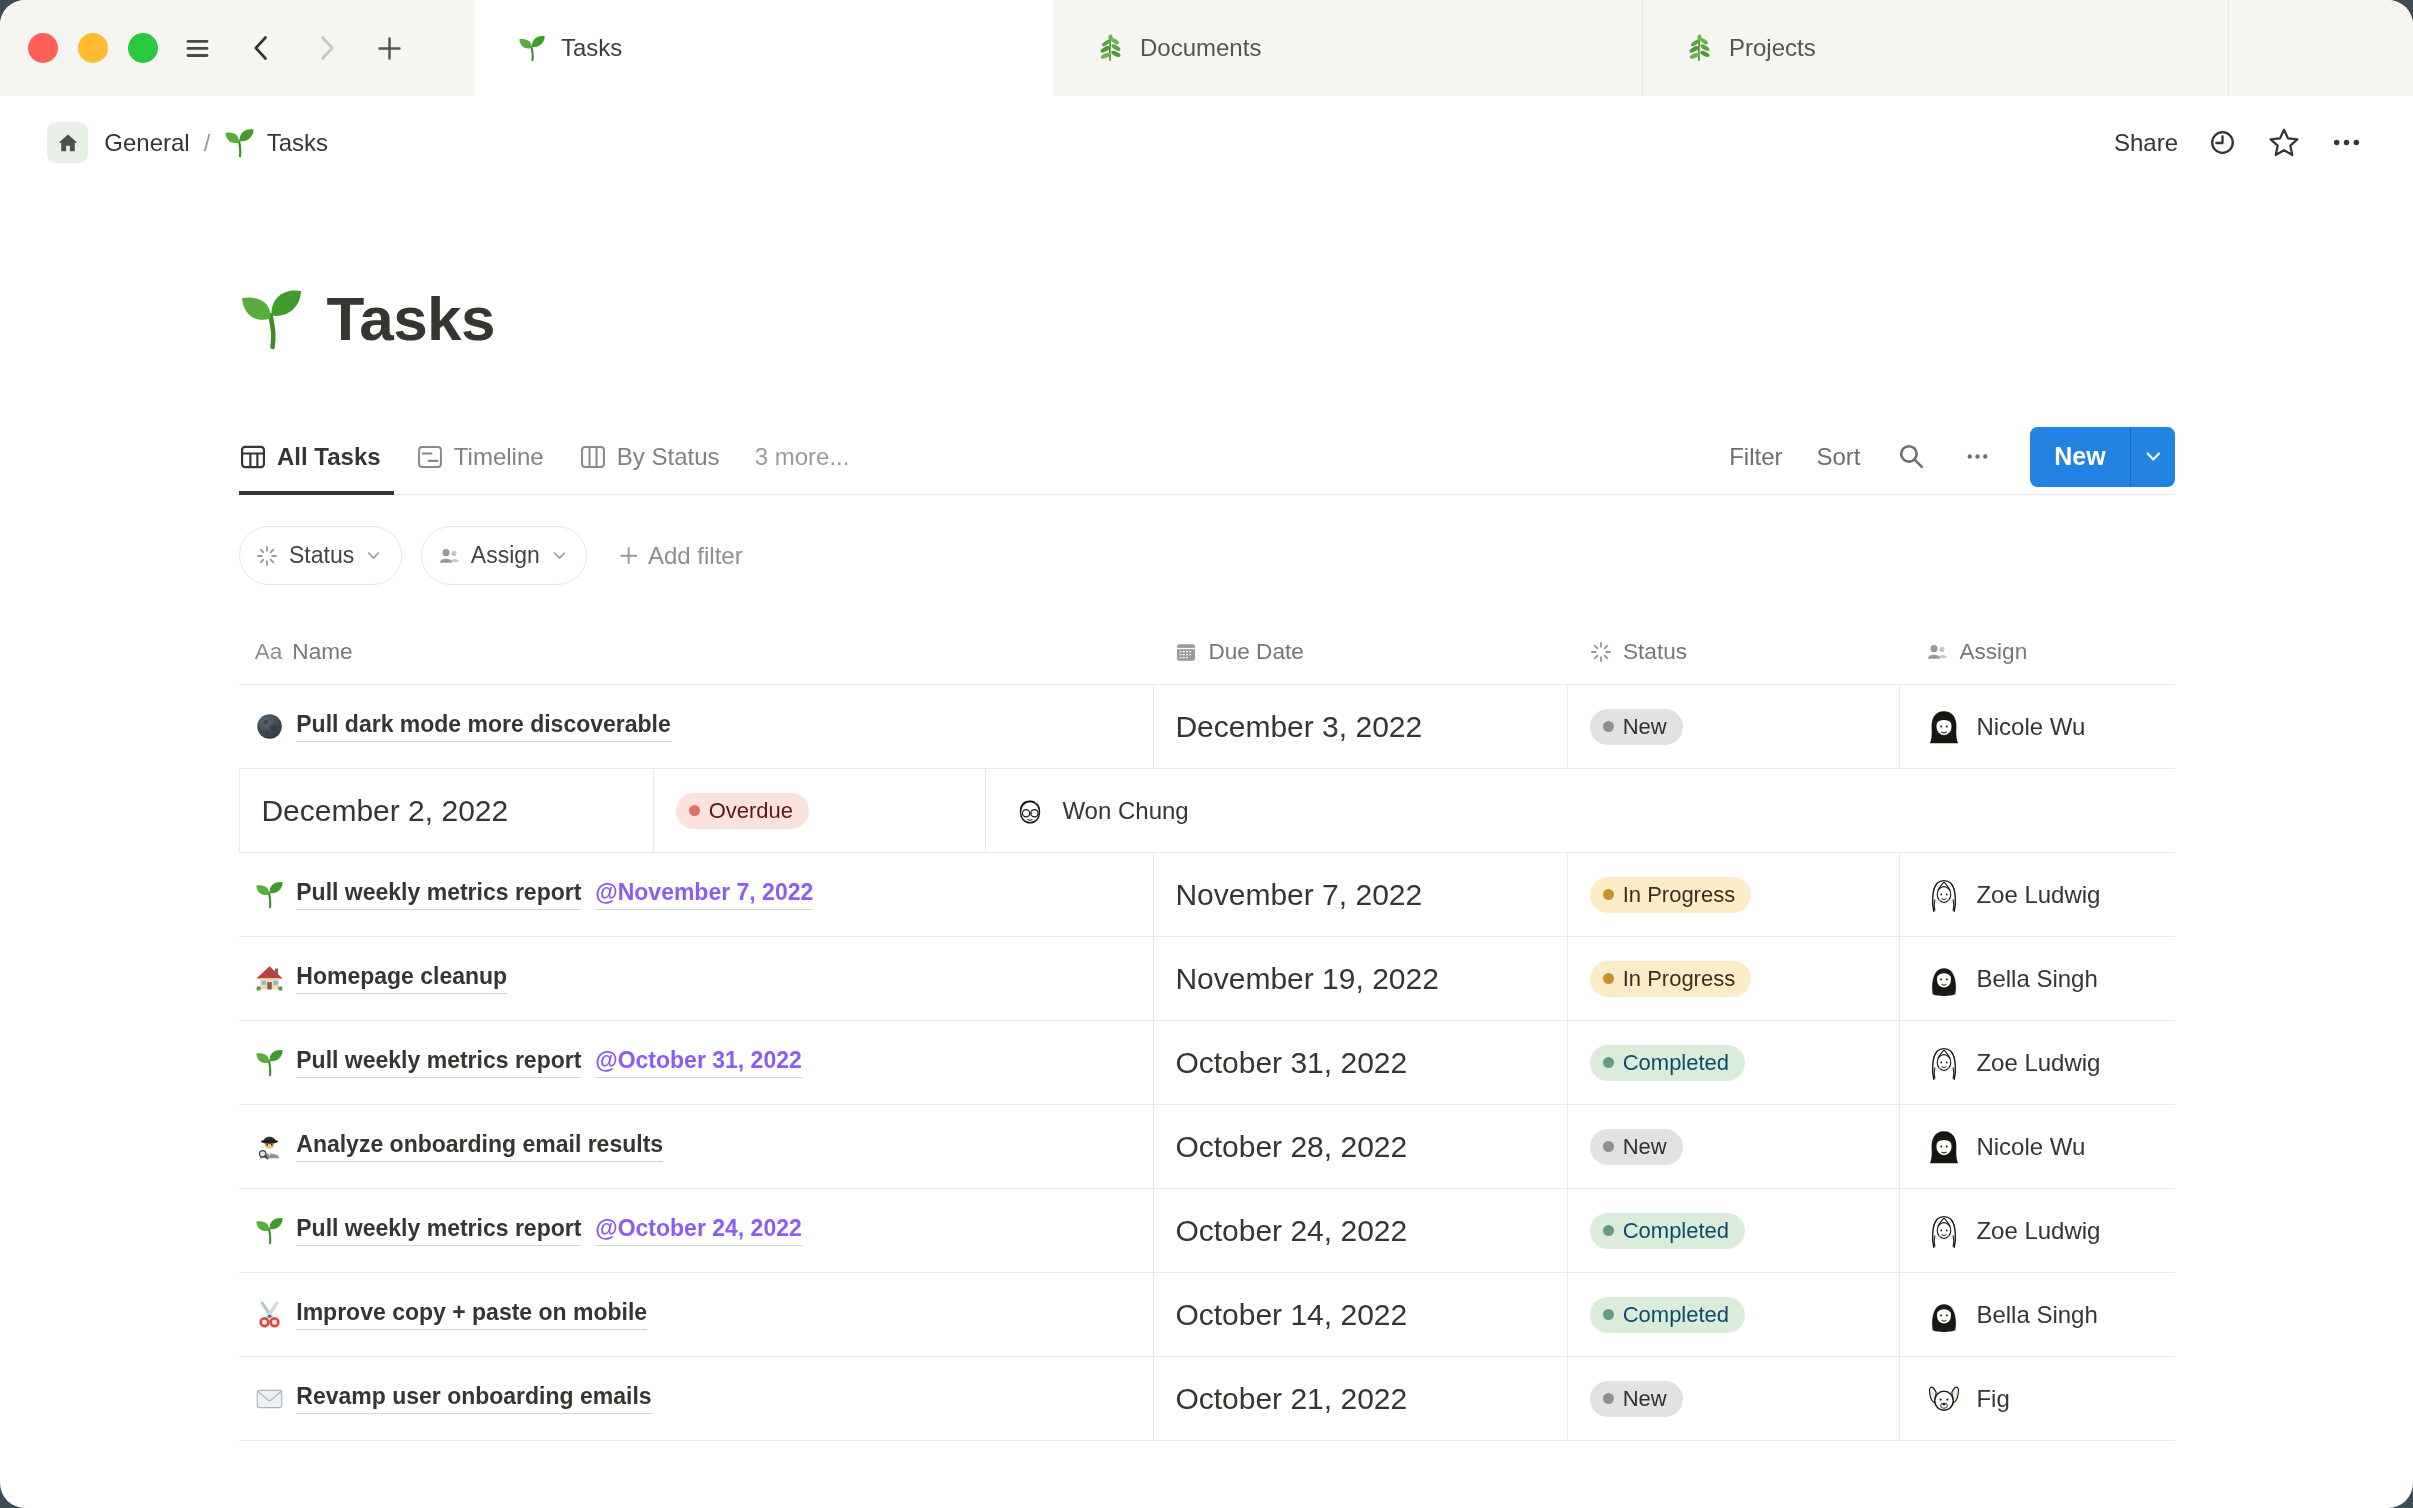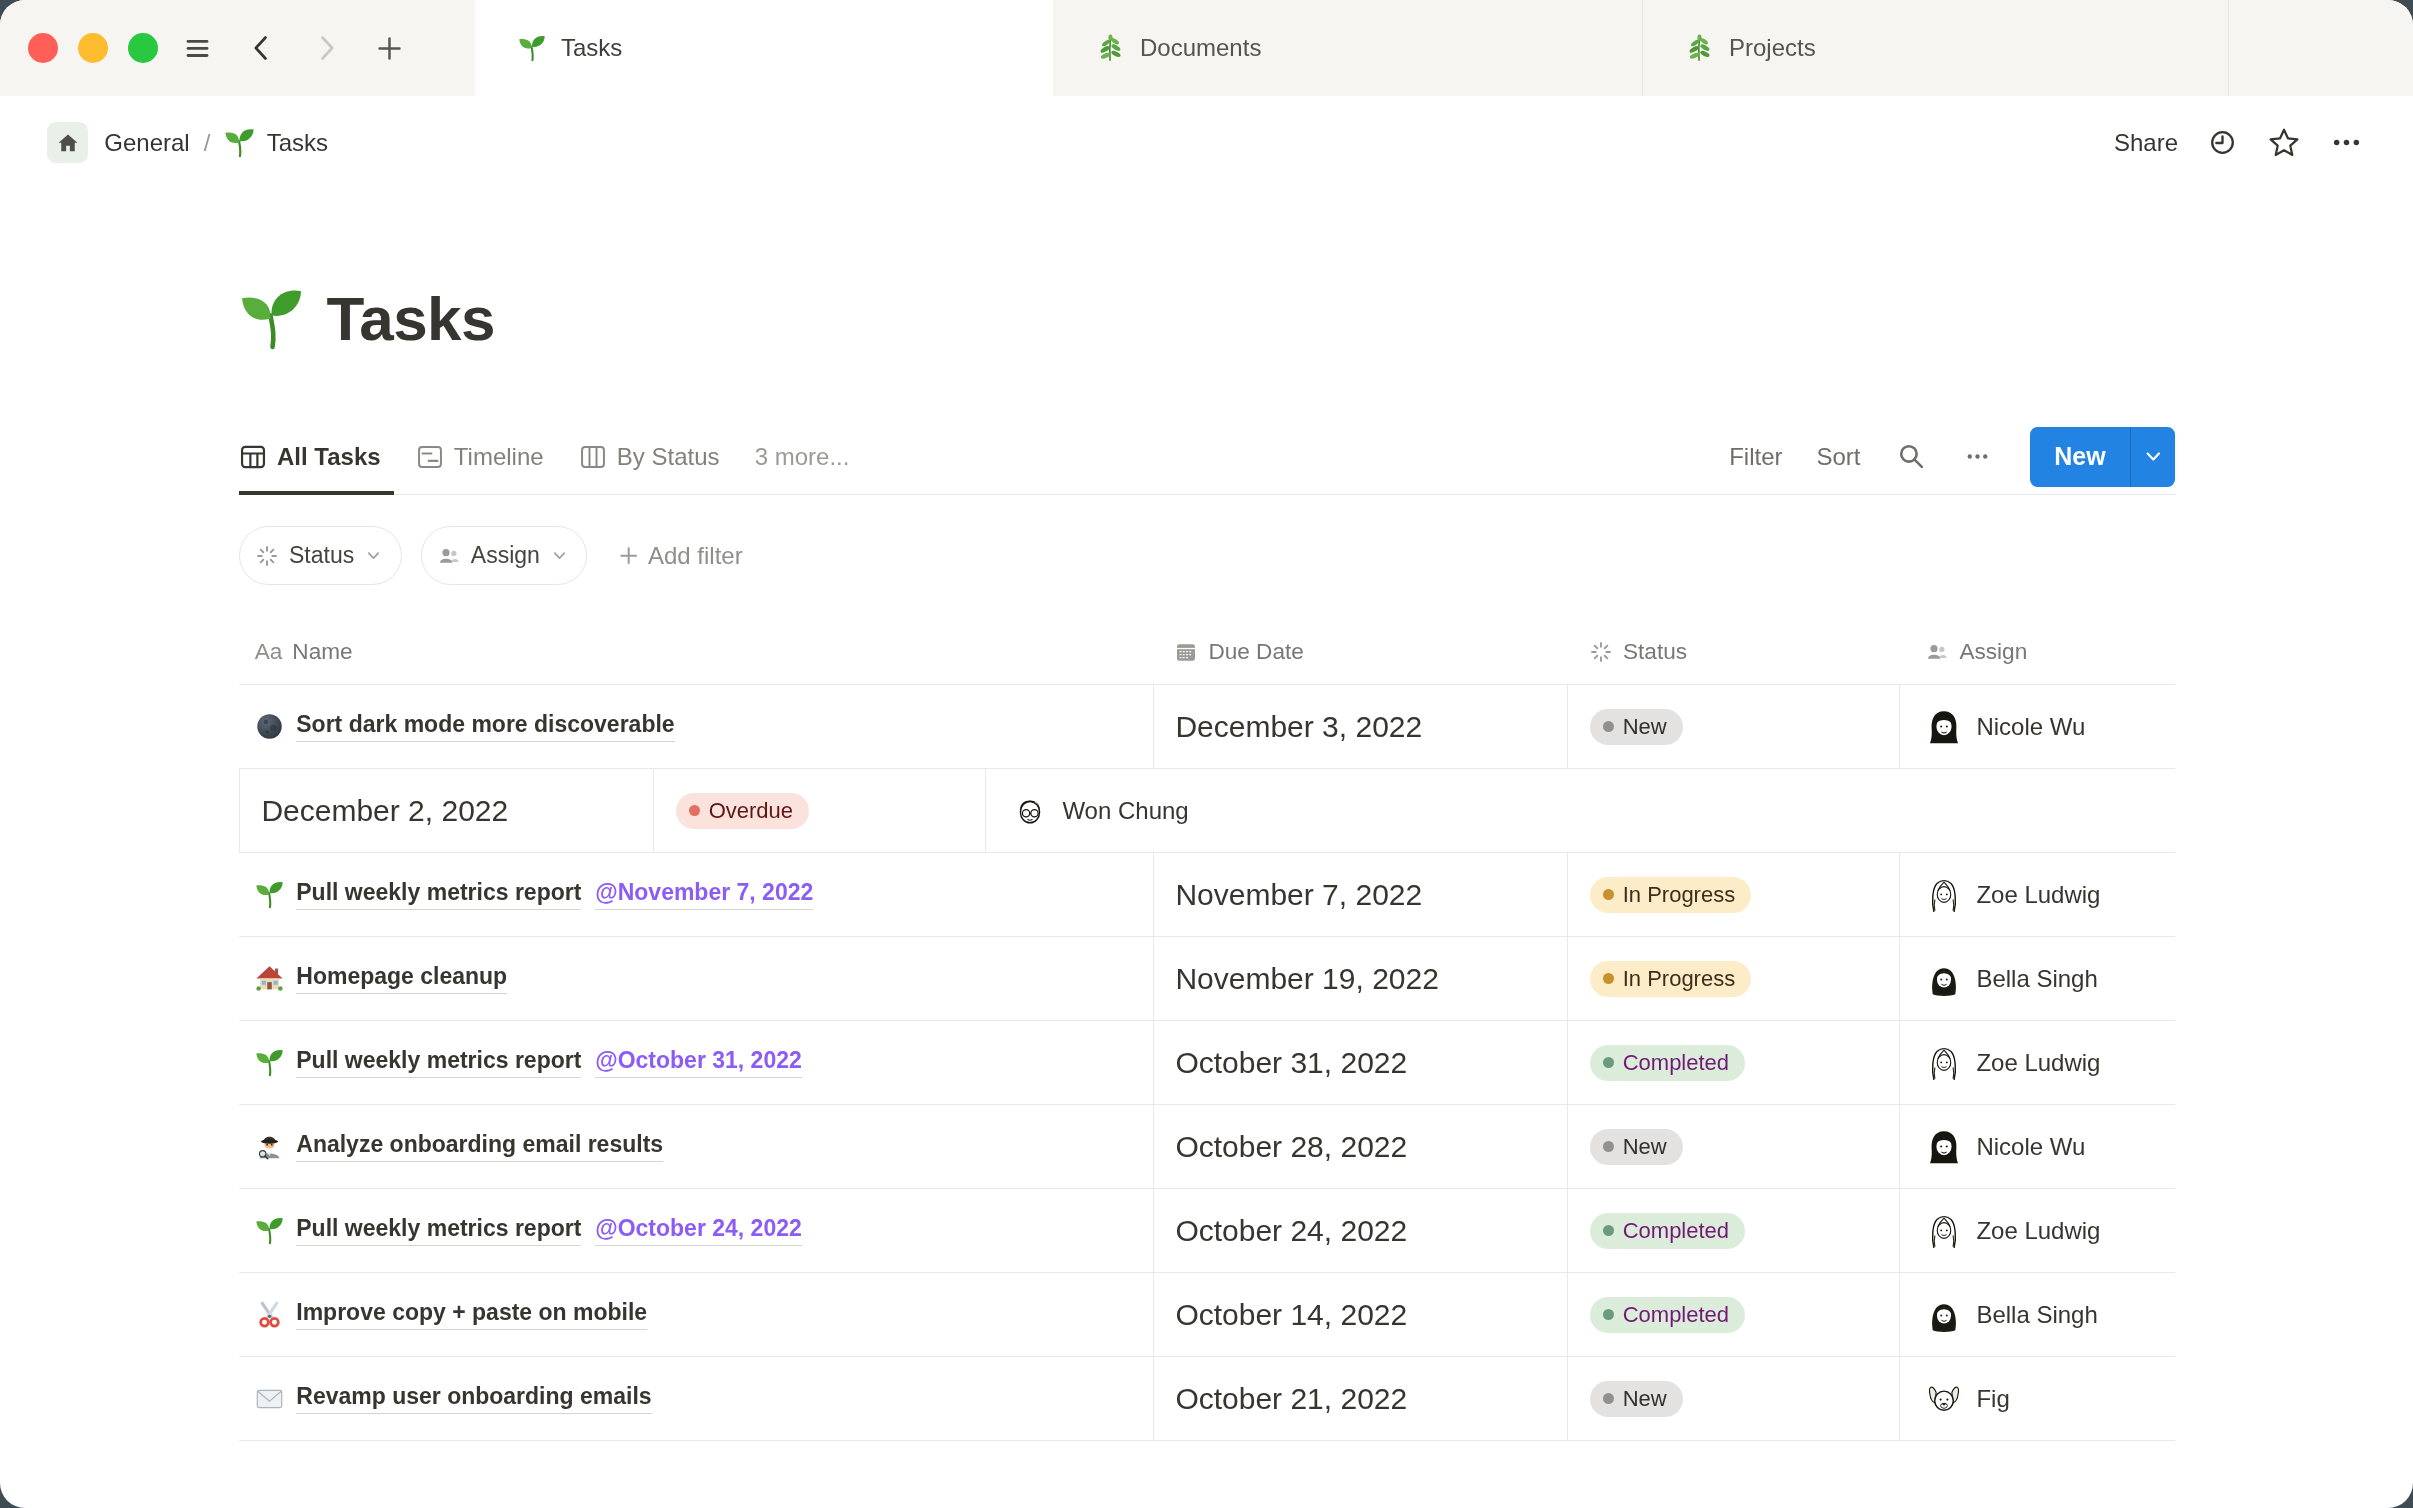--- a/index.html
+++ b/index.html
@@ -70,21 +70,21 @@
   .task-name .mention{color:#8b5cf6;border-bottom:1.9px solid #d8d6d1;padding-bottom:2.5px;margin-left:1.3px;font-weight:700;}
   .due-txt{font-size:30px;color:#37352f;}
   .pill{display:inline-flex;align-items:center;gap:8.8px;height:36px;padding:0 16.3px 0 12.6px;border-radius:19px;font-size:22px;white-space:nowrap;}
   .pill .dot{width:11.3px;height:11.3px;border-radius:50%;}
   .pill-gray{background:#e3e2e0;color:#32302c;}
   .pill-gray .dot{background:#90908c;}
   .pill-red{background:#fbe2dd;color:#5d1715;}
   .pill-red .dot{background:#e16f64;}
   .pill-yellow{background:#fdecc8;color:#402c1b;}
   .pill-yellow .dot{background:#c9912e;}
-  .pill-green{background:#dcecdb;color:#701a75;}
+  .pill-green{background:#dcecdb;color:#0c4a6e;}
   .pill-green .dot{background:#6a9b7c;}
   .assign-cell{display:flex;align-items:center;gap:14px;font-size:24px;color:#37352f;white-space:nowrap;}
   .emoji{flex:none;}
   .aa-glyph{font-size:22.6px;color:#8f8e89;}
   svg{display:block;}
   .hidden-defs{position:absolute;width:0;height:0;overflow:hidden;}
 </style>
 </head>
 <body>
 
@@ -439,21 +439,21 @@
         <span>Assign</span>
       </div>
     </div>
 
     <div class="trow">
       <div class="td col-name">
         <span class="task-name">
             <svg class="emoji" width="29" height="29" viewBox="0 0 46 46">
               <use href="#sym-moon"></use>
             </svg>
-            <span class="lbl">Sort dark mode more discoverable</span>
+            <span class="lbl">Pull dark mode more discoverable</span>
           </span>
       </div>
       <div class="td col-due">
           <span class="due-txt">December 3, 2022</span>
         </div>
       <div class="td col-status">
           <span class="pill pill-gray">
             <span class="dot"></span>
             <span>New</span>
           </span>

